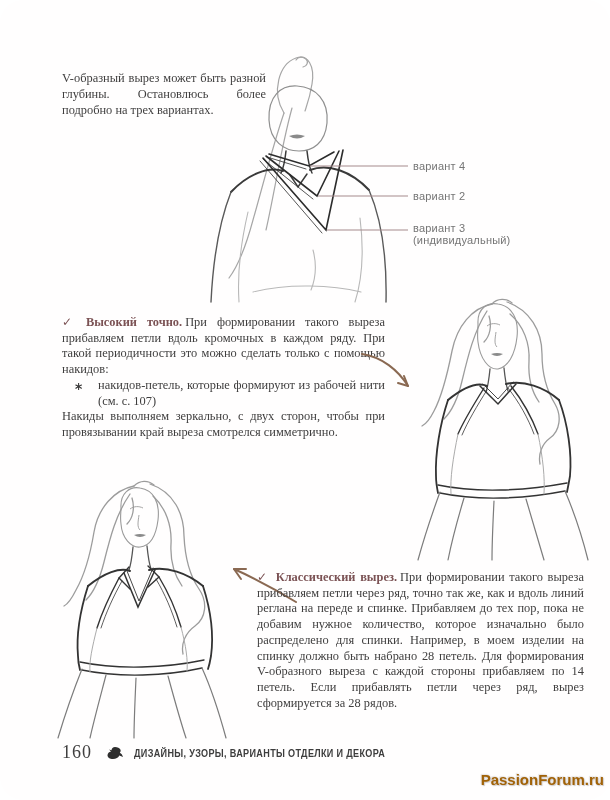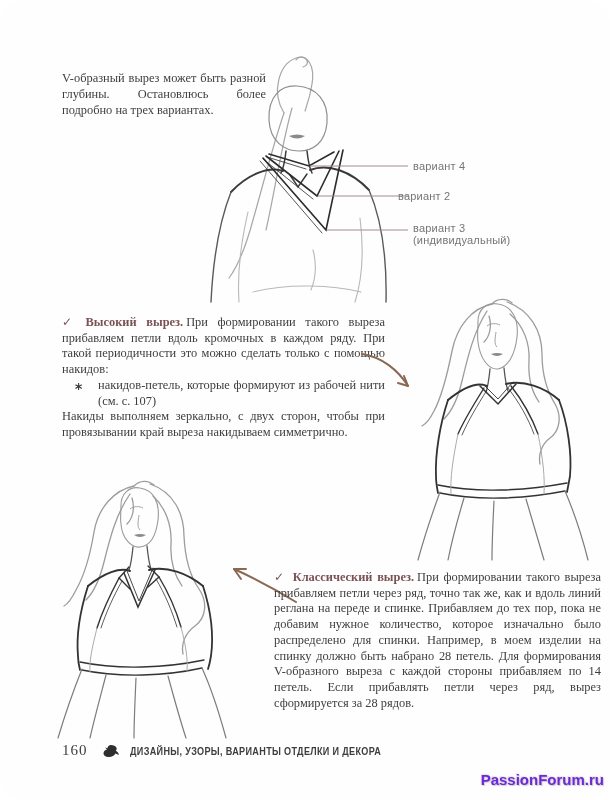--- a/index.html
+++ b/index.html
@@ -2,40 +2,40 @@
 <html style="--accent: #7b5254; --arrow: #8a6952; --pointer: #a58a8c; --label: #757575; --text: #3f3e3e;"><head>
 <meta charset="utf-8">
 <style>
   html,body{margin:0;padding:0;background:#ffffff;}
   .page{position:relative;width:610px;height:800px;background:#fffefe;overflow:hidden;
         font-family:"Liberation Serif",serif;color:var(--text,#3f3e3e);border-radius:23px;}
   .intro{position:absolute;left:62px;top:71px;width:204px;margin:0;
          font-size:12.4px;line-height:15.8px;text-align:justify;}
   .vlabel{position:absolute;font-family:"Liberation Sans",sans-serif;font-size:11px;
           color:var(--label,#757575);letter-spacing:.2px;white-space:nowrap;}
-  .v1{left:413px;top:160px}.v2{left:398px;top:190px}.v3{left:413px;top:222px}.v3n{left:413px;top:234px}
+  .v1{left:413px;top:160px}.v2{left:413px;top:190px}.v3{left:413px;top:222px}.v3n{left:413px;top:234px}
   .fig,.arrow{position:absolute;}
   .fig1{left:193px;top:50px}.fig2{left:392px;top:286px}.fig3{left:36px;top:474px}
   .arrow1{left:358px;top:348px}.arrow2{left:222px;top:556px}
   .tblock{position:absolute;font-size:12.4px;line-height:15.7px;}
   .b1{left:62px;top:315px;width:323px}
-  .b2{left:274px;top:570px;width:327px}
+  .b2{left:257px;top:570px;width:327px}
   .tblock p{margin:0;text-align:justify;}
   .check{color:var(--accent,#7b5254);font-weight:bold;margin-right:7px;
          font-family:"DejaVu Sans",sans-serif;font-size:12px;}
   .h{color:var(--accent,#7b5254);font-weight:bold;margin-right:3px;}
   .bullet-item{position:relative;padding-left:36px;text-align:justify;}
   .bmark{position:absolute;left:12px;top:1px;font-size:11px;color:var(--text,#3f3e3e);}
   .footer{position:absolute;left:62px;top:742px;display:flex;align-items:center;}
-  .pnum{font-size:15px;letter-spacing:1px;}
+  .pnum{font-size:18px;letter-spacing:1px;}
   .bird{margin-left:14px;flex:none;}
   .btitle{font-family:"Liberation Sans",sans-serif;font-size:10.8px;font-weight:bold;color:#3d3d3d;
           letter-spacing:.4px;transform:scaleX(.84);transform-origin:left center;margin-left:10px;white-space:nowrap;}
   .watermark{position:absolute;right:6px;top:771px;font-family:"Liberation Sans",sans-serif;
-             font-size:15px;font-weight:bold;color:#6d28d9;
+             font-size:15px;font-weight:bold;color:#a16207;
              text-shadow:1px 1px 1px #cfcccc,-1px -1px 1px #e7e4e4,0 0 2px #d5d2d2;}
 </style>
 </head>
 <body>
 
 <div class="page">
 
   <p class="intro">V-образный вырез может быть разной глубины. Остановлюсь более подробно на трех вариантах.</p>
 
   <svg class="fig fig1" width="240" height="256" viewBox="0 0 240 256">
@@ -80,29 +80,29 @@
       <line x1="134" y1="180" x2="215" y2="180"></line>
     </g>
   </svg>
 
   <div class="vlabel v1">вариант 4</div>
   <div class="vlabel v2">вариант 2</div>
   <div class="vlabel v3">вариант 3</div>
   <div class="vlabel v3n">(индивидуальный)</div>
 
   <div class="tblock b1">
-    <p><span class="check">✓</span><span class="h">Высокий вырез.</span><span>При формировании такого выреза прибавляем петли вдоль кромочных в каждом ряду. При такой периодичности это можно сделать только с помощью накидов:</span></p>
+    <p><span class="check">✓</span><span class="h">Высокий точно.</span><span>При формировании такого выреза прибавляем петли вдоль кромочных в каждом ряду. При такой периодичности это можно сделать только с помощью накидов:</span></p>
     <div class="bullet-item">
       <span class="bmark">∗</span>
     </div>
     <div class="bullet-item">
       <span class="bmark">∗</span>
       <span>накидов-петель, которые формируют из рабочей нити (см. с. 107)</span>
     </div>
-    <p>Накиды выполняем зеркально, с двух сторон, чтобы при провязывании край выреза накидываем симметрично.</p>
+    <p>Накиды выполняем зеркально, с двух сторон, чтобы при провязывании край выреза смотрелся симметрично.</p>
   </div>
 
   <svg class="fig fig2" width="218" height="284" viewBox="0 0 218 284">
     <g stroke="#9c9c9c" stroke-width="1.3" fill="none" stroke-linecap="round">
       <path d="M100,18 C80,22 65,40 60,65 C55,90 50,110 42,125 C38,133 34,138 30,140"></path>
       <path d="M95,25 C82,45 76,70 70,95 C66,112 60,125 52,133"></path>
       <path d="M100,18 C105,12 115,12 120,17"></path>
       <path d="M115,16 C138,24 150,45 150,68 C150,88 155,105 163,118 C170,130 168,145 158,152 C150,158 146,168 148,178"></path>
       <path d="M118,28 C132,40 138,58 137,75 C136,92 140,106 147,116"></path>
       <path d="M97,30 C100,40 98,50 92,56"></path>

